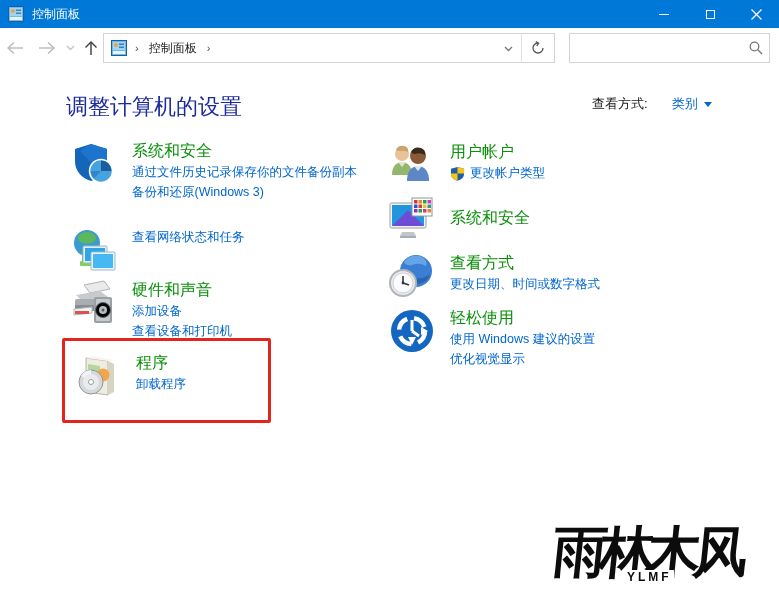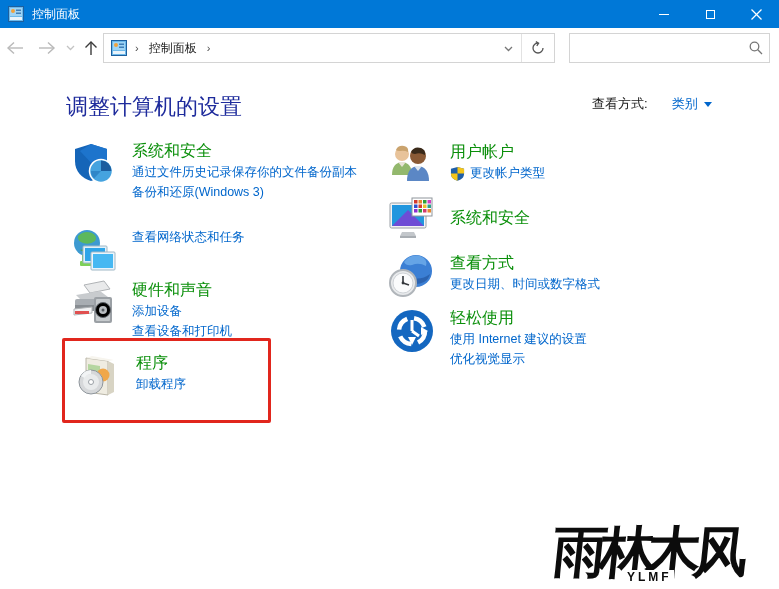--- a/index.html
+++ b/index.html
@@ -324,21 +324,21 @@
       <circle cx="24" cy="24" r="21" fill="#1467c0"></circle>
       <circle cx="24" cy="24" r="13" fill="none" stroke="#ffffff" stroke-width="4.5" stroke-dasharray="14 7"></circle>
       <line x1="24" y1="24" x2="24" y2="13" stroke="#ffffff" stroke-width="3"></line>
       <line x1="24" y1="24" x2="31" y2="29" stroke="#ffffff" stroke-width="3"></line>
       <polygon points="20,30 28,30 24,38" fill="#ffffff"></polygon>
       <polygon points="33,20 33,28 40,24" fill="#ffffff"></polygon>
     </svg>
   </span>
   <div class="cat-body">
     <a class="cat-title">轻松使用</a>
-    <a class="cat-link">使用 Internet 建议的设置</a>
+    <a class="cat-link">使用 Windows 建议的设置</a>
     <a class="cat-link">优化视觉显示</a>
   </div>
 </div>
 
 <div class="watermark">
   <span class="wm-text">雨林木风</span>
   <span class="wm-sub">YLMF</span>
 </div>
 
 </body></html>

